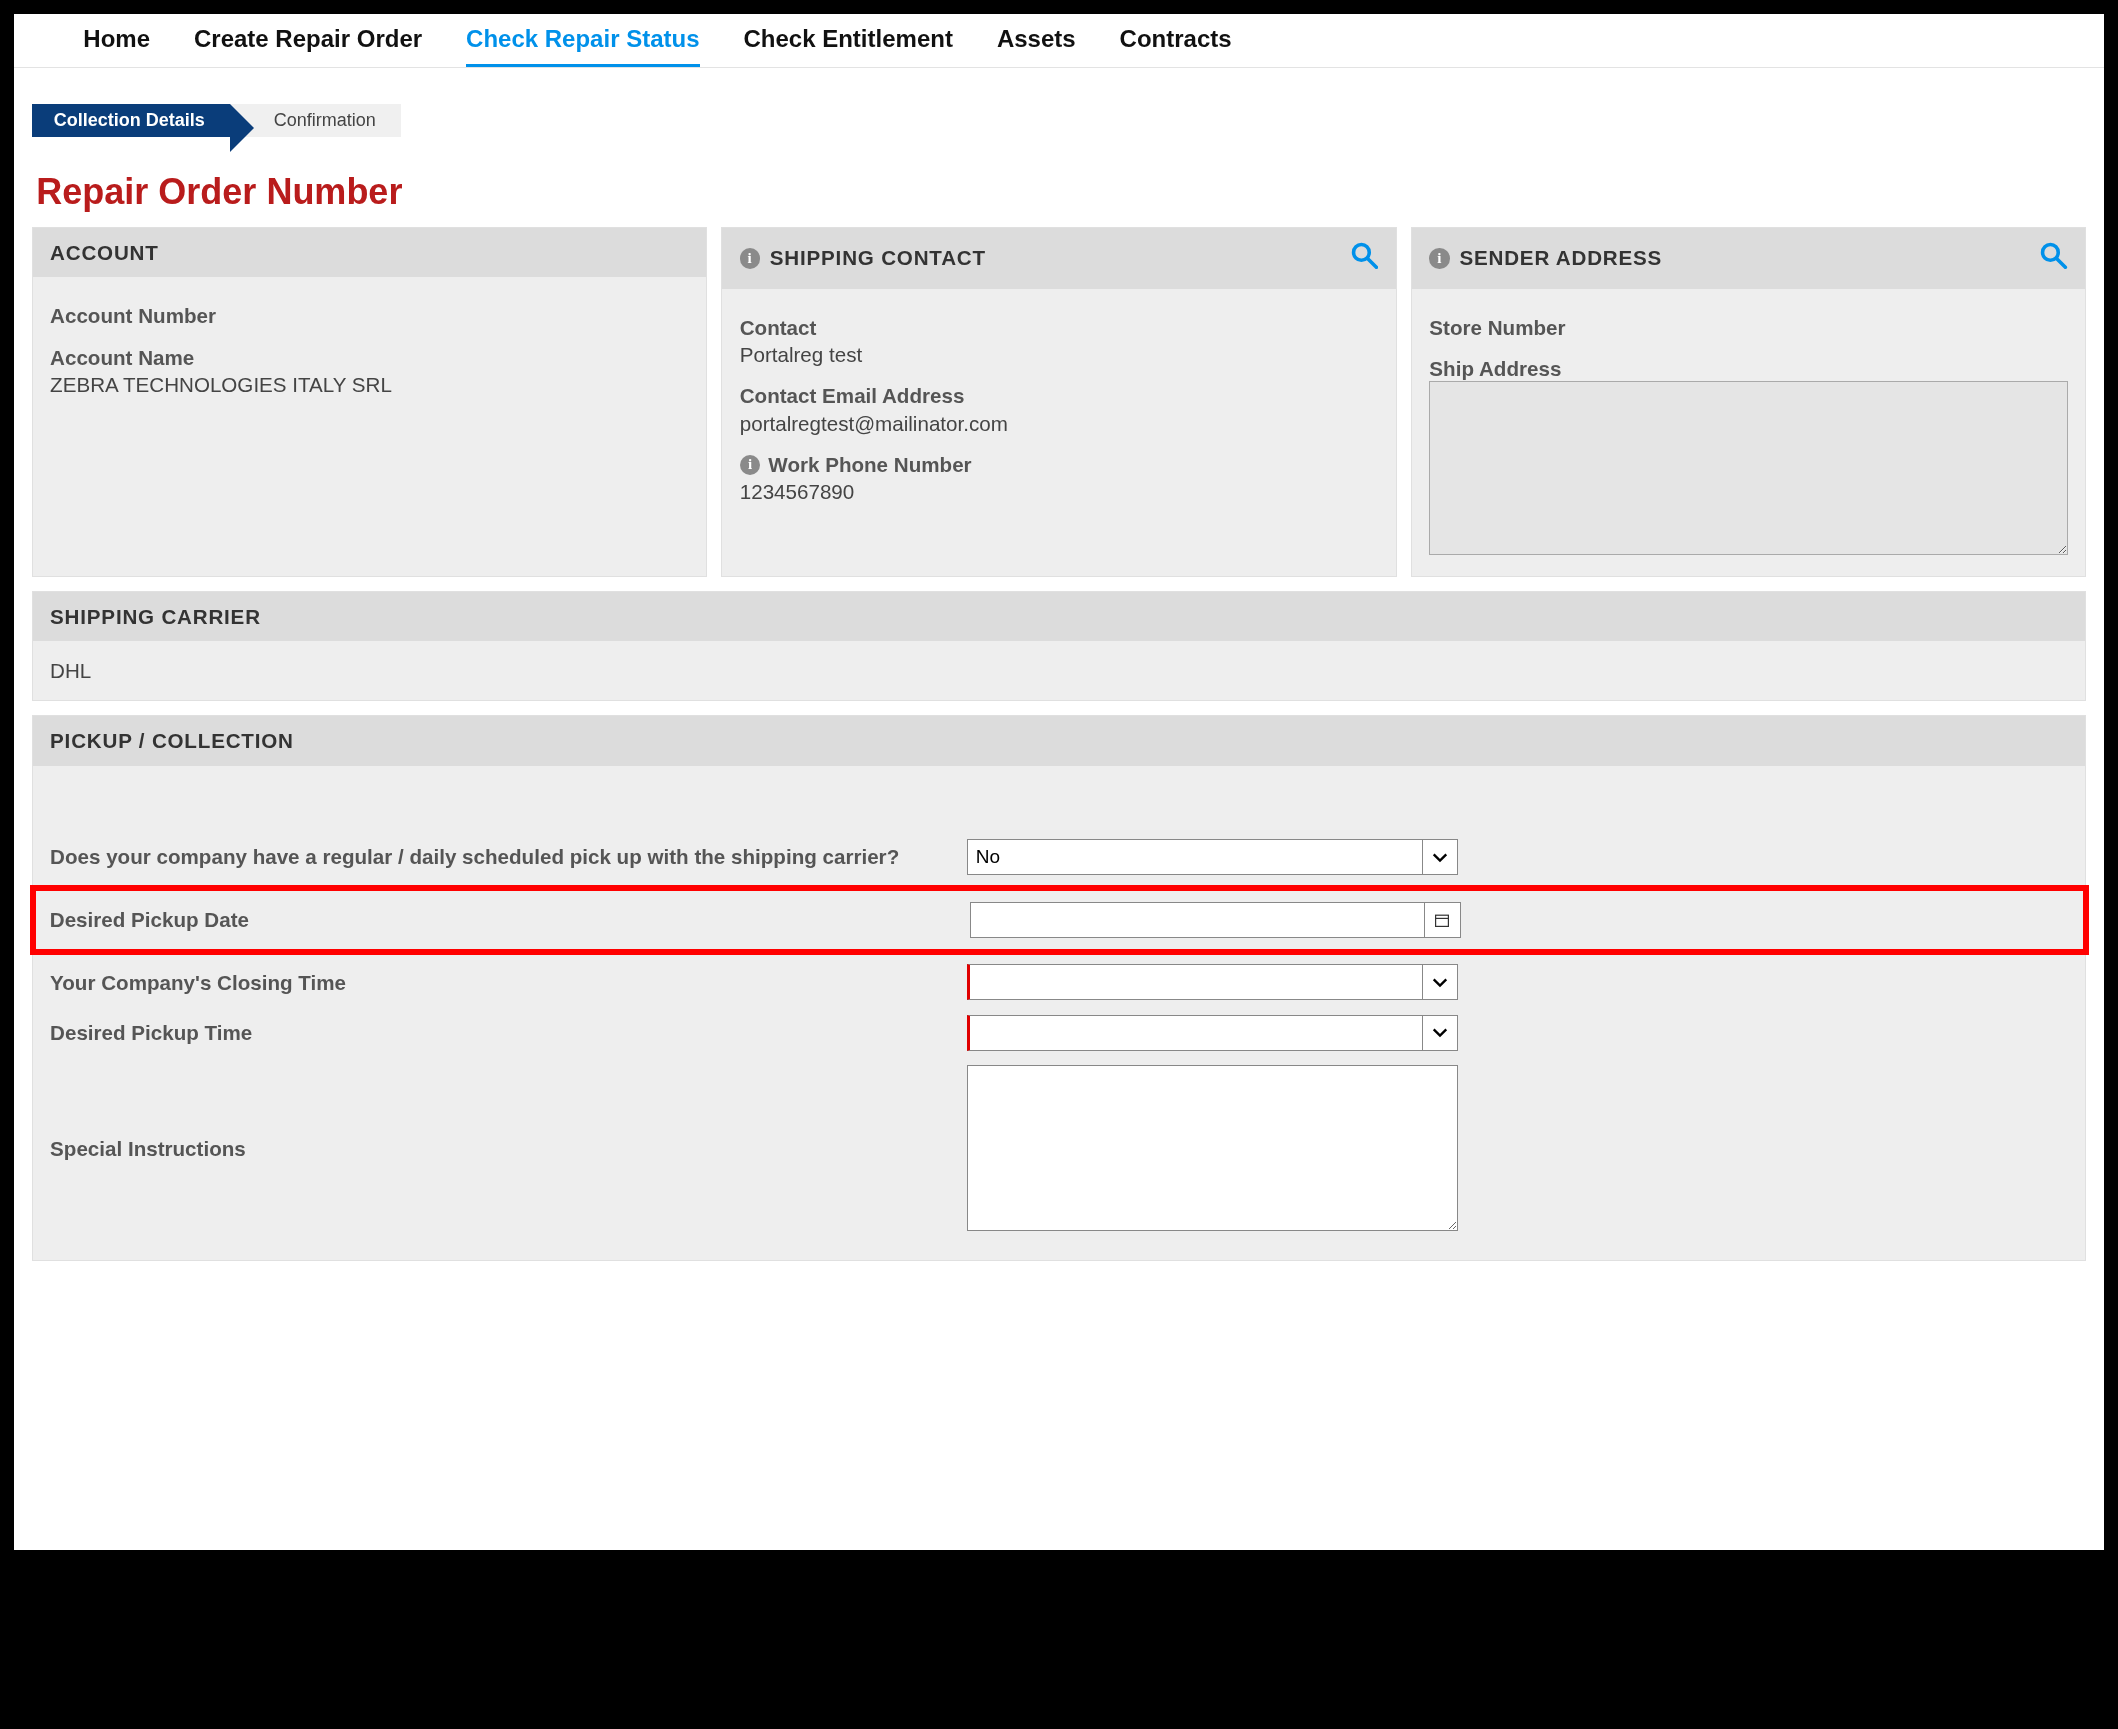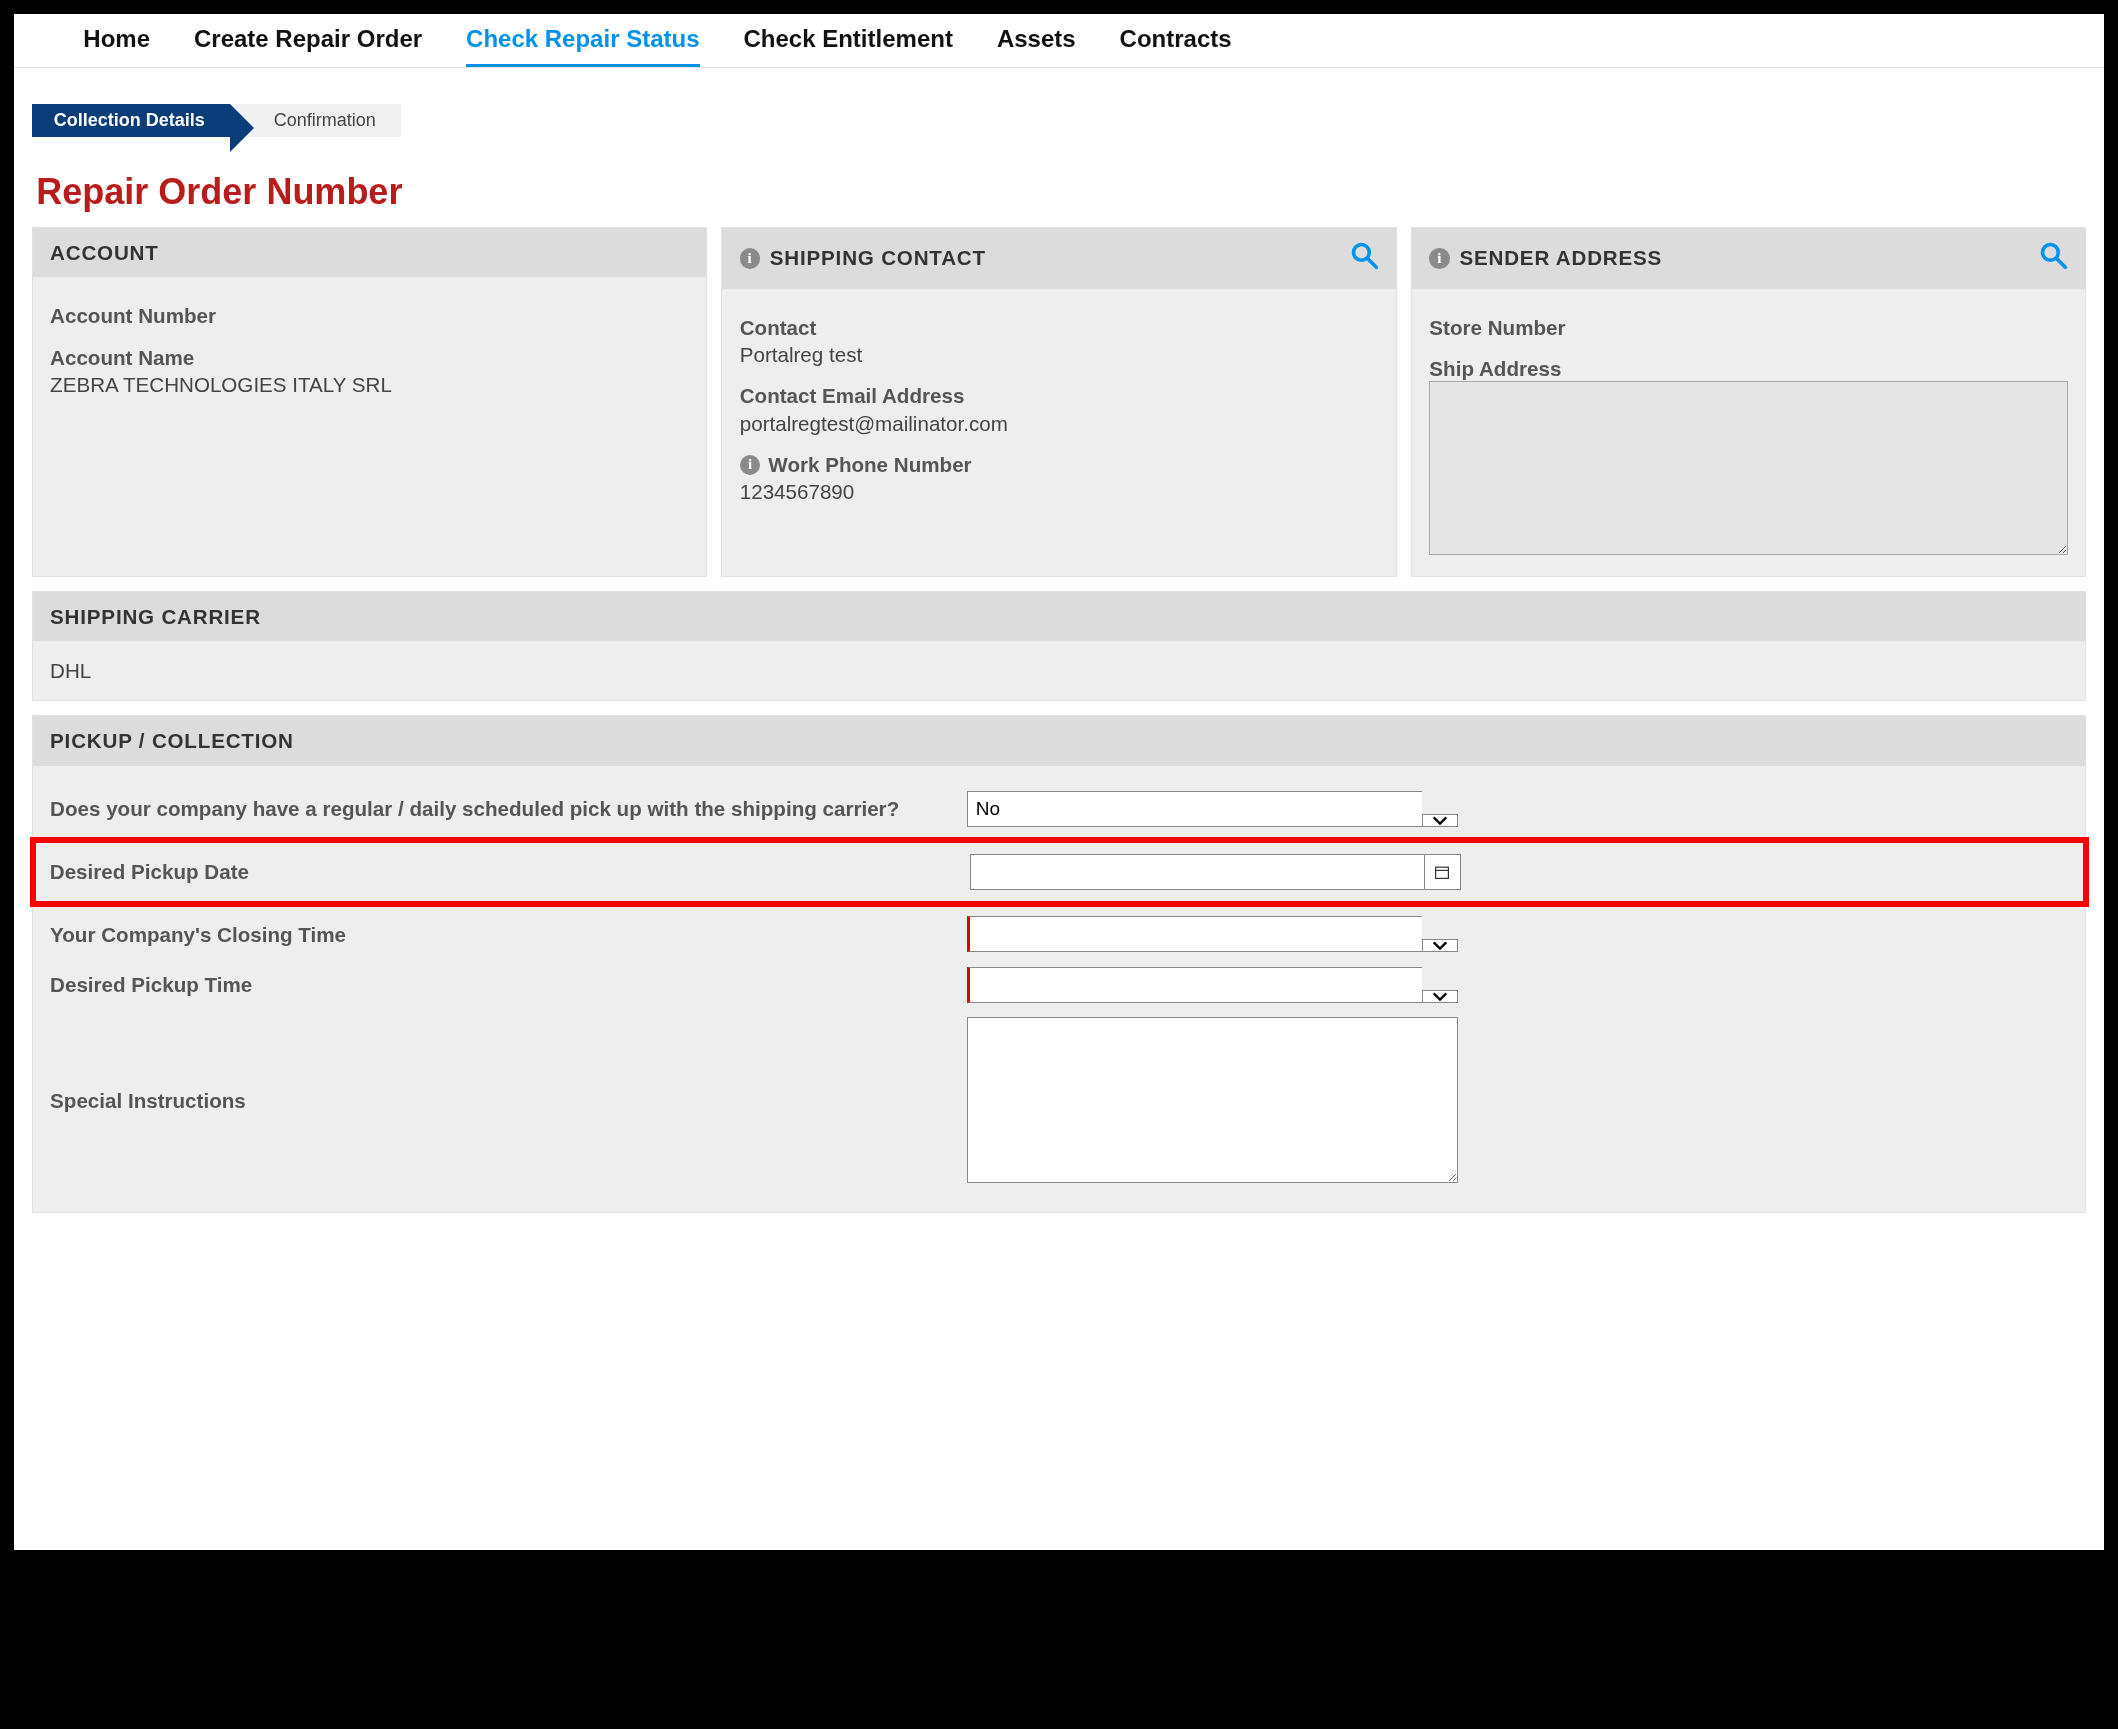--- a/index.html
+++ b/index.html
@@ -146,21 +146,21 @@
     padding: 4.8px;
   }
 
   
   .section {
     margin: 14.3px 17.4px 0 17.4px;
   }
   .section .panel { width: 100%; }
 
   
-  .pickup-body { padding: 16px 0 19px 0; }
+  .pickup-body { padding: 16px 0 19px 0; margin-top: 48px; }
   .prow {
     display: flex;
     align-items: center;
     margin: 4.8px 0;
     padding: 4.8px 0;
   }
   .prow .plabel {
     flex: 0 0 934px;
     font-weight: 700;
     color: #555;
@@ -179,21 +179,20 @@
     border: 6.3px solid #ff0000;
     margin: 3.2px -3.2px;
     padding: 11px 0;
   }
   .prow.highlight .plabel { padding-left: 14.3px; }
 
   .selectish {
     display: flex;
     width: 491px;
     height: 36px;
-    align-items: flex-end;
   }
   .selectish input {
     flex: 1;
     border: 0.8px solid #888;
     border-right: none;
     font-size: 19px;
     padding: 3.2px 8px;
     height: 36px;
   }
   .selectish .btn {

